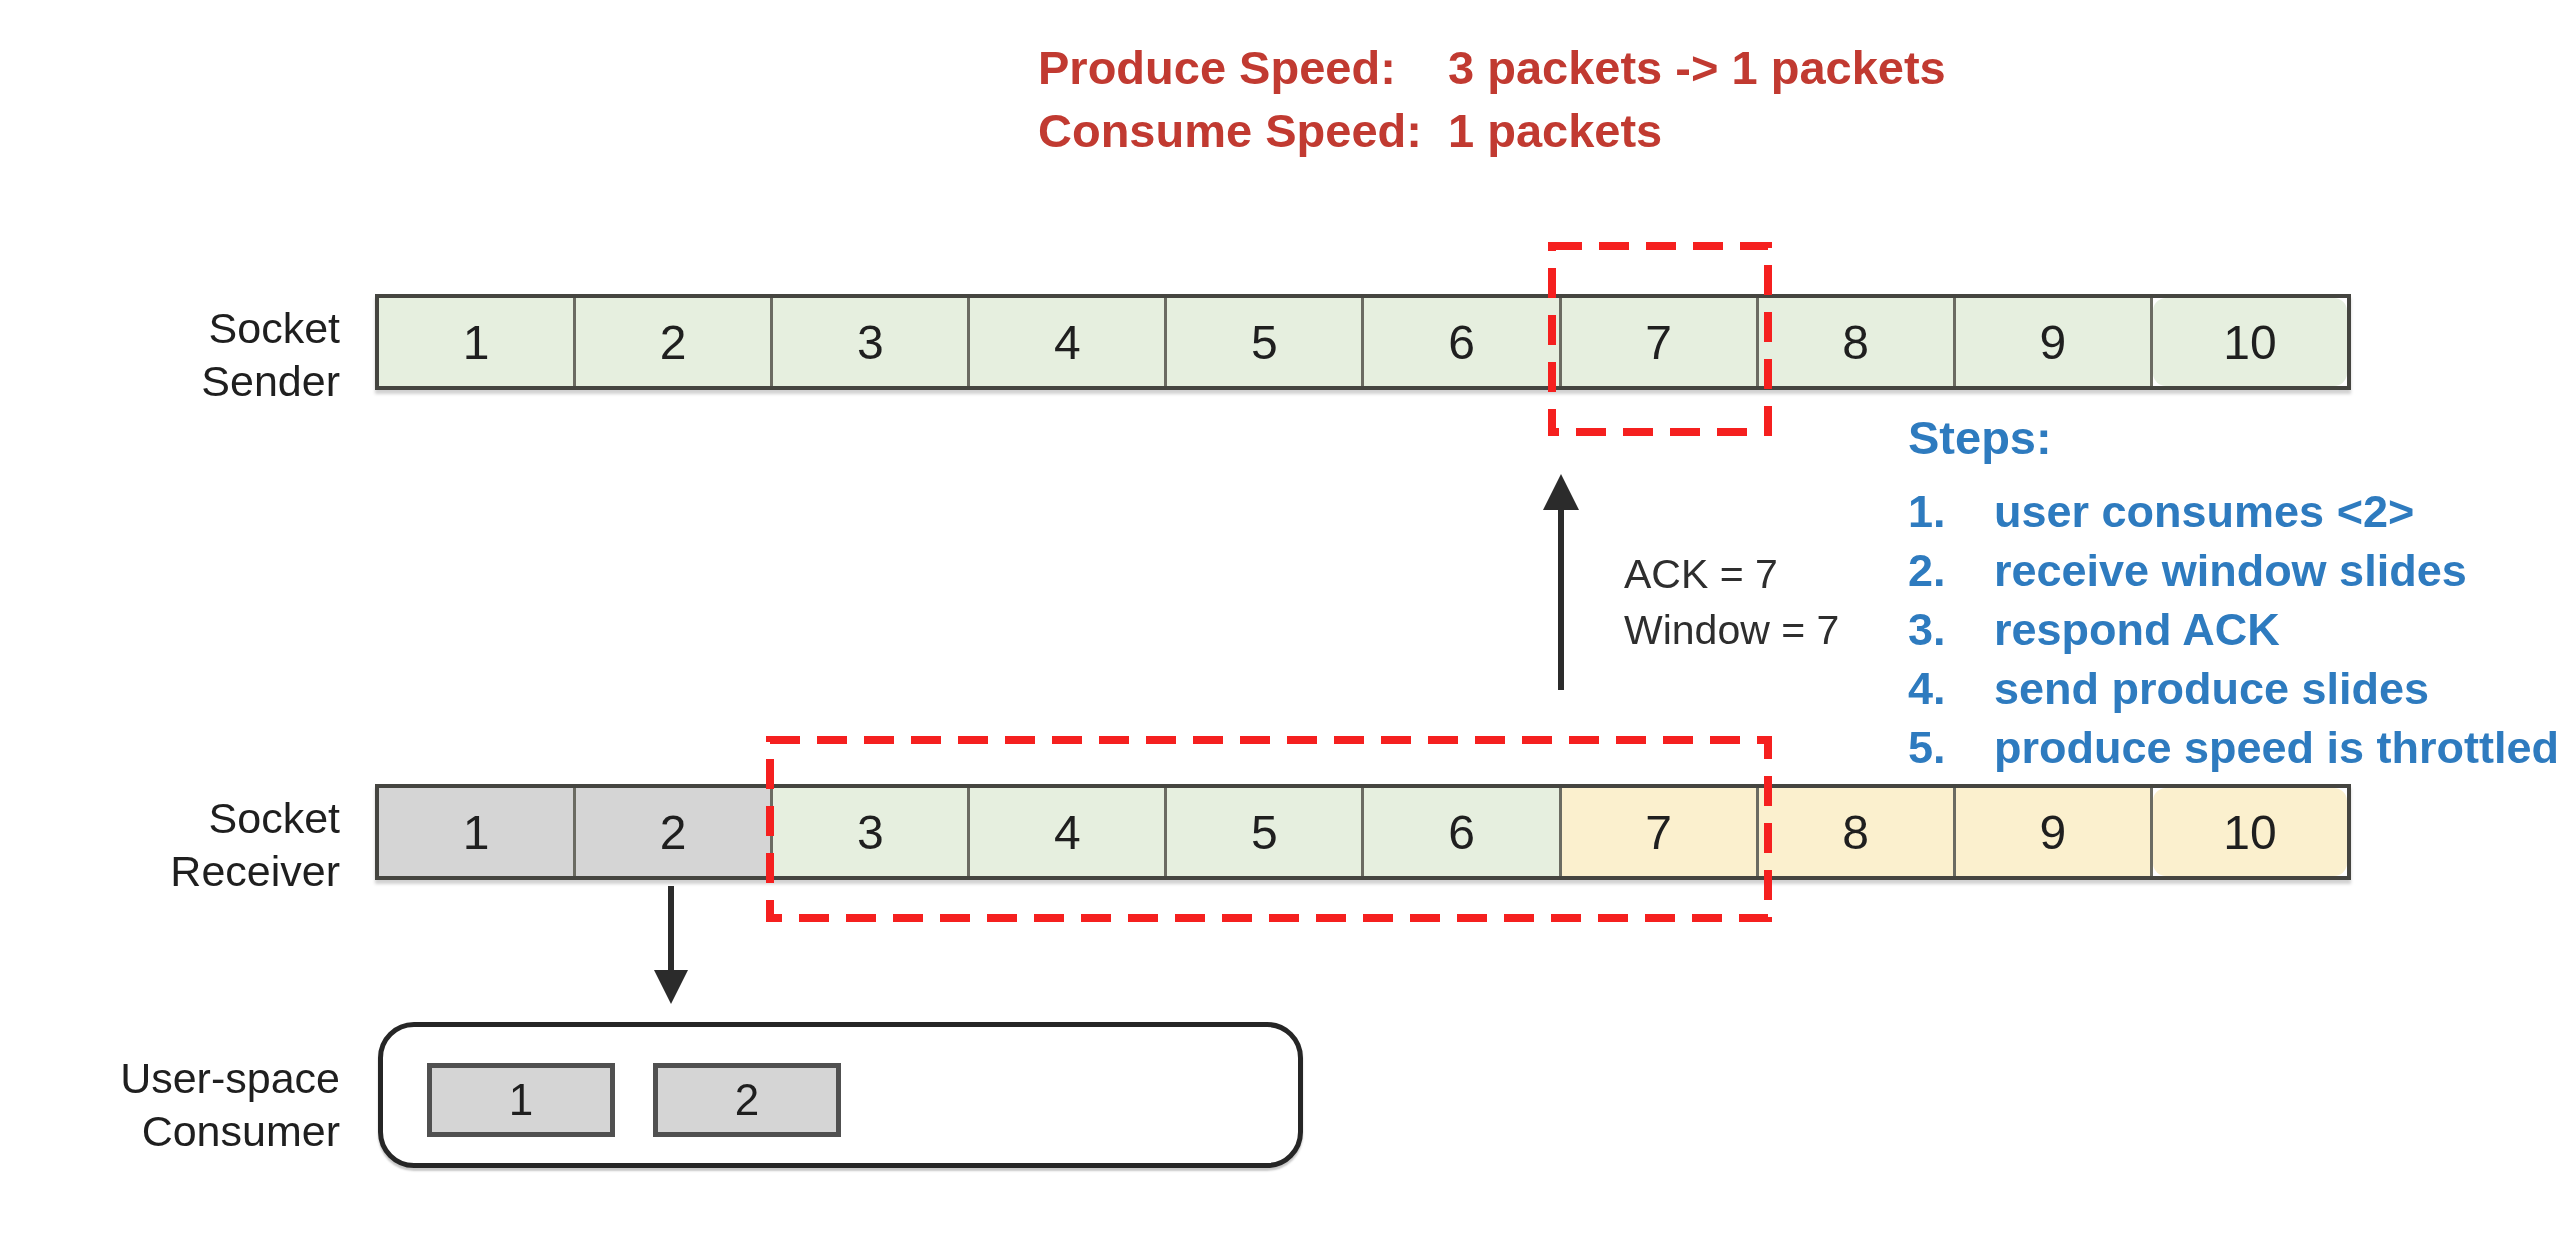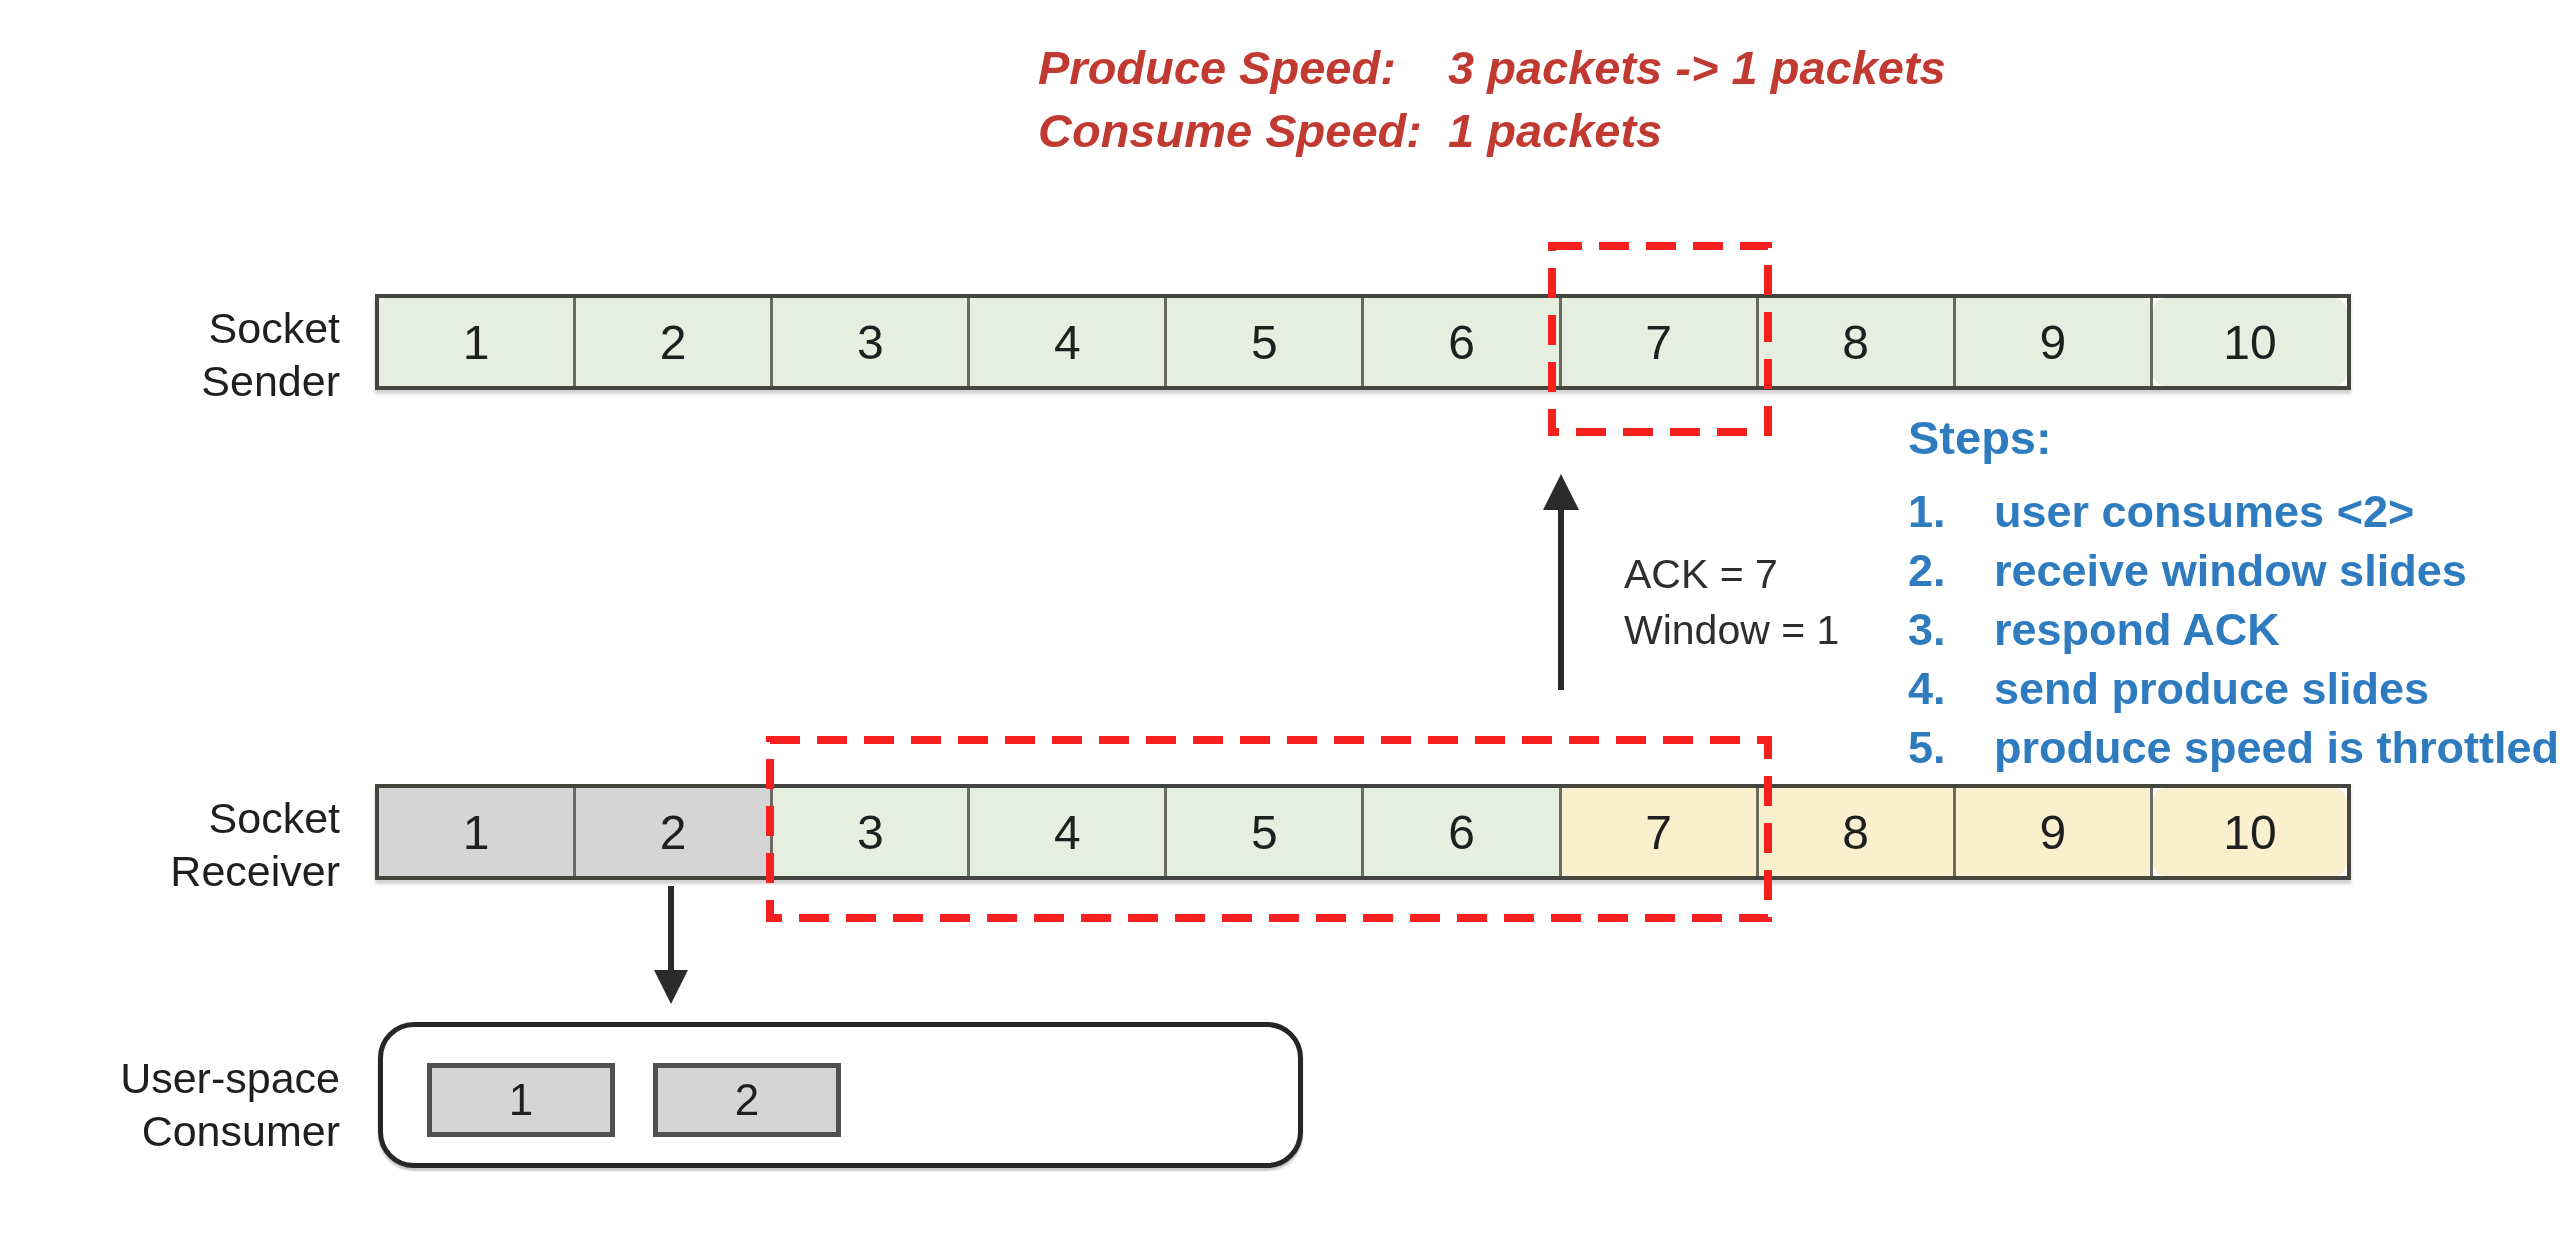--- a/index.html
+++ b/index.html
@@ -20,21 +20,21 @@
   .speed-note {
     position: absolute;
     left: 1038px;
     top: 36px;
     color: var(--red_text);
     font-weight: 700;
     font-size: 47px;
     line-height: 63px;
     white-space: nowrap;
   }
-  .note-row { display: flex; font-style: italic; }
+  .note-row { display: flex; }
   .note-label { width: 410px; }
 
   
   .buffer-row {
     position: absolute;
     display: flex;
     width: 1976px;
     height: 96px;
     border: 4px solid var(--row_border);
     box-sizing: border-box;
@@ -165,21 +165,21 @@
       <div class="cell green">5</div>
       <div class="cell green">6</div>
       <div class="cell green">7</div>
       <div class="cell green">8</div>
       <div class="cell green">9</div>
       <div class="cell green">10</div>
     </div>
 
   <div class="ack-note">
     <div>ACK = 7</div>
-    <div>Window = 1</div>
+    <div>Window = 7</div>
   </div>
 
   <div class="steps-panel">
     <div class="steps-title">Steps:</div>
     <div id="steps-list">
         <div class="step">
           <span class="step-num">1.</span>
           <span class="step-text">user consumes &lt;2&gt;</span>
         </div>
         <div class="step">

